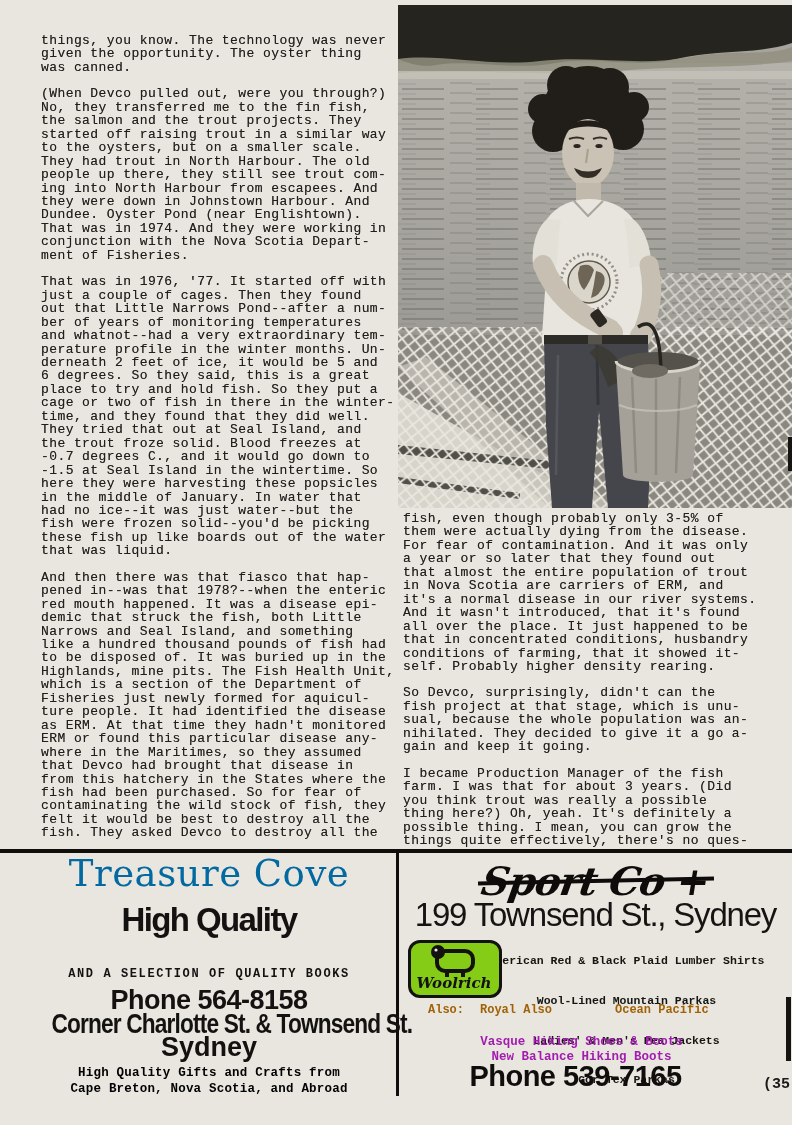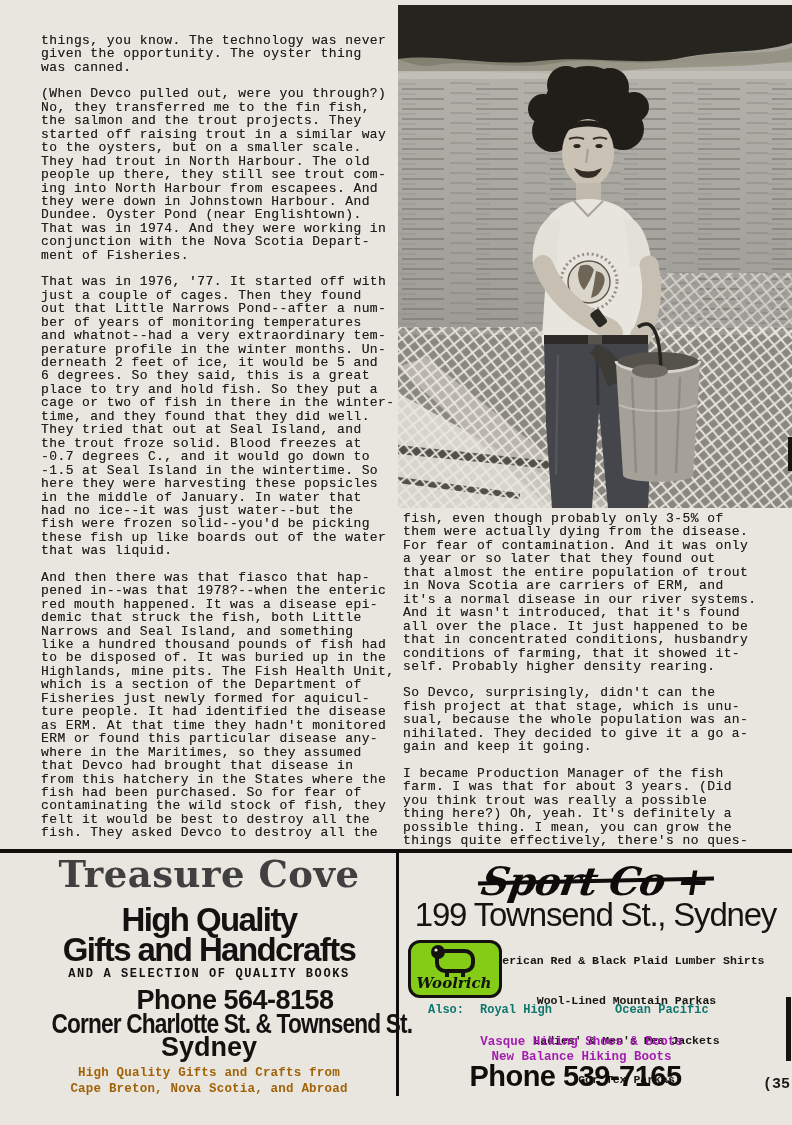--- a/index.html
+++ b/index.html
@@ -20,45 +20,45 @@
   
   .photo{position:absolute;left:398px;top:5px;width:394px;height:503px;background:#a7a49e;}
   
   .hrule{position:absolute;left:0;top:849px;width:792px;height:4px;background:#0f0e0c;}
   .vrule{position:absolute;left:396px;top:853px;width:3px;height:243px;background:#0f0e0c;}
   .edge-mark1{position:absolute;left:788px;top:437px;width:4px;height:34px;background:#151410;}
   .edge-mark2{position:absolute;left:786px;top:997px;width:5px;height:64px;background:#151410;}
   
   .ad-left{position:absolute;left:0;top:854px;width:396px;height:260px;text-align:center;}
   .ad-left>div{position:absolute;width:100%;left:0;padding-left:22px;box-sizing:border-box;}
-  .tc-name{top:-2px;font-family:"DejaVu Serif","Liberation Serif",serif;font-weight:700;
-    font-size:37px;letter-spacing:.5px;color:#404040;}
+  .tc-name{top:-2px;font-family:"DejaVu Serif","Liberation Serif",serif;font-weight:400;
+    font-size:37px;letter-spacing:.5px;color:#0369a1;}
   .tc-big{font-weight:700;font-size:33px;letter-spacing:-1.6px;color:#131210;line-height:1;}
   .tc-hq{top:49px;}
   .tc-gifts{top:79px;}
   .tc-books{top:113px;font-family:"Liberation Mono",monospace;font-weight:700;font-size:12px;letter-spacing:1.6px;color:#131210;}
-  .tc-phone{top:131px;font-weight:700;font-size:27px;letter-spacing:-.5px;color:#131210;margin-left:26px;}
+  .tc-phone{top:131px;font-weight:700;font-size:27px;letter-spacing:-.5px;color:#131210;}
   .tc-corner{top:155px;font-weight:700;font-size:27px;letter-spacing:-1px;color:#131210;transform:scaleX(.84);transform-origin:52% 50%;white-space:nowrap;}
   .tc-sydney{top:178px;font-weight:700;font-size:27px;color:#131210;}
   .tc-f1{top:212px;}
   .tc-f2{top:228px;}
-  .tc-foot{font-family:"Liberation Mono",monospace;font-weight:700;font-size:12.5px;letter-spacing:.2px;color:#a16207;}
+  .tc-foot{font-family:"Liberation Mono",monospace;font-weight:700;font-size:12.5px;letter-spacing:.2px;color:#000000;}
   .ad-right{position:absolute;left:399px;top:854px;width:393px;height:260px;}
   .ad-right>div{position:absolute;box-sizing:border-box;}
   .sc-name{top:4px;left:0;width:100%;text-align:center;
     font-family:"DejaVu Serif","Liberation Serif",serif;font-style:italic;font-weight:700;
     font-size:39px;color:#0d0c0a;transform:skewX(-9deg);letter-spacing:-1px;}
   .sc-strike{position:absolute;left:50%;top:25px;width:236px;height:4px;background:#0d0c0a;transform:translateX(-50%) rotate(-1.2deg);}
   .sc-addr{top:42px;left:0;width:100%;text-align:center;font-size:33px;font-weight:400;
     letter-spacing:-1.2px;color:#151412;}
   .sc-items{top:74px;left:0;width:100%;text-align:center;padding-left:62px;
     font-family:"Liberation Mono",monospace;font-weight:700;font-size:11.5px;line-height:13.2px;color:#161511;white-space:pre;}
   .wool{top:86px;left:9px;width:94px;height:58px;border:3.5px solid #131210;border-radius:12px;background:#84cc16;}
   .wool svg{display:block;}
-  .sc-alsorow{font-family:"Liberation Mono",monospace;font-weight:700;font-size:12px;color:#0f766e;}
+  .sc-alsorow{font-family:"Liberation Mono",monospace;font-weight:700;font-size:12px;color:#a16207;}
   .sc-also1{top:149px;left:0;width:100%;height:14px;}
   .sc-also2{top:164px;left:0;width:100%;height:14px;}
   .sc-alsorow span{position:absolute;white-space:nowrap;}
   .sc-boots{left:0;width:100%;text-align:center;padding-right:28px;
     font-family:"Liberation Mono",monospace;font-weight:700;font-size:12.5px;color:#a21caf;}
   .sc-v{top:181px;}
   .sc-nb{top:196px;}
   .sc-phone{top:206px;left:0;width:100%;text-align:center;padding-right:40px;
     font-weight:700;font-size:29px;letter-spacing:-.5px;color:#0f0e0c;}
   .pagenum{position:absolute;left:750px;top:1076px;font-family:"Liberation Mono",monospace;
@@ -259,21 +259,20 @@
   </div>
 
   <div class="hrule"></div>
   <div class="vrule"></div>
   <div class="edge-mark1"></div>
   <div class="edge-mark2"></div>
 
   <div class="ad-left">
     <div class="tc-name">Treasure Cove</div>
     <div class="tc-big tc-hq">High Quality</div>
-    <div class="tc-big tc-gifts">Gifts and Handcrafts</div>
     <div class="tc-books">AND A SELECTION OF QUALITY BOOKS</div>
     <div class="tc-phone">Phone 564-8158</div>
     <div class="tc-corner">Corner Charlotte St. &amp; Townsend St.</div>
     <div class="tc-sydney">Sydney</div>
     <div class="tc-foot tc-f1">High Quality Gifts and Crafts from</div>
     <div class="tc-foot tc-f2">Cape Breton, Nova Scotia, and Abroad</div>
   </div>
 
   <div class="ad-right">
     <div class="sc-name">Sport Co +</div>
@@ -291,21 +290,21 @@
           <rect x="26" y="8" width="36" height="20" rx="8" fill="none" stroke="#131210" stroke-width="4"></rect>
           <circle cx="27" cy="9" r="7" fill="#131210"></circle>
           <circle cx="25" cy="7" r="1.6" fill="#e9e6e0"></circle>
           <path d="M36 28 V34 M52 28 V34" stroke="#131210" stroke-width="4"></path>
         </g>
         <text x="43" y="45" text-anchor="middle" font-family="DejaVu Serif, serif" font-style="italic" font-weight="bold" font-size="15" fill="#131210">Woolrich</text>
       </svg>
     </div>
     <div class="sc-alsorow sc-also1">
       <span style="left:29px">Also:</span>
-      <span style="left:81px">Royal High</span>
+      <span style="left:81px">Royal Also</span>
       <span style="left:216px">Ocean Pacific</span>
     </div>
     <div class="sc-boots sc-v">Vasque Hiking Shoes &amp; Boots</div>
     <div class="sc-boots sc-nb">New Balance Hiking Boots</div>
     <div class="sc-phone">Phone 539-7165</div>
   </div>
 
   <div class="pagenum">(35)</div>
 </div>
 

